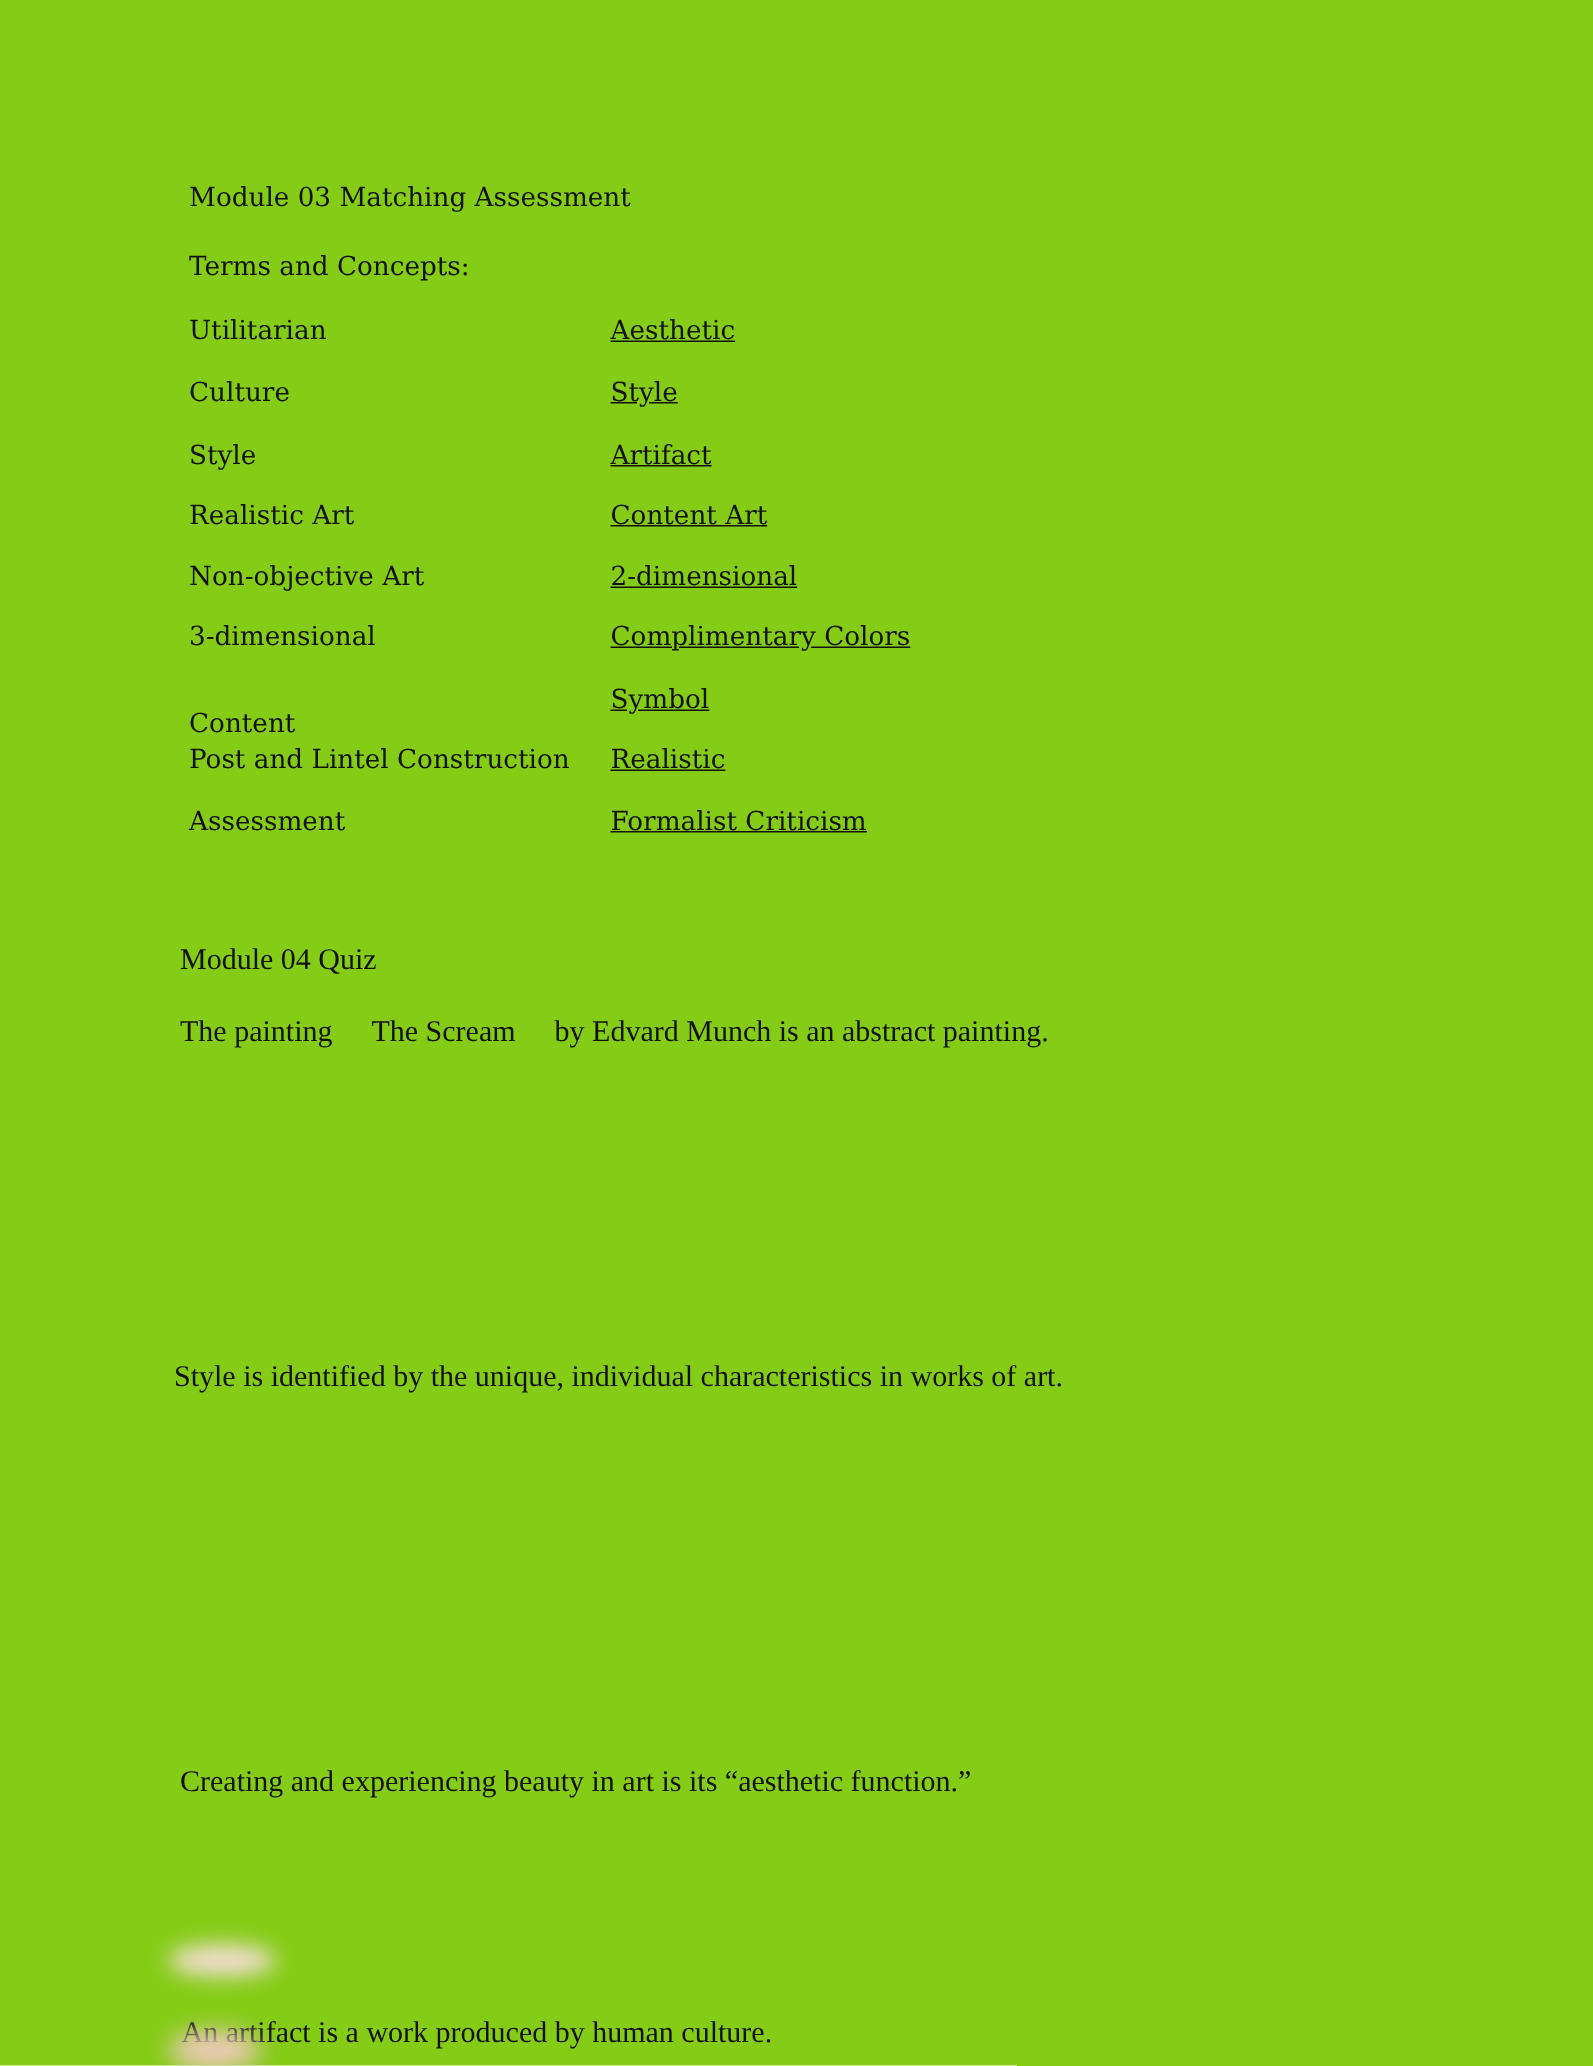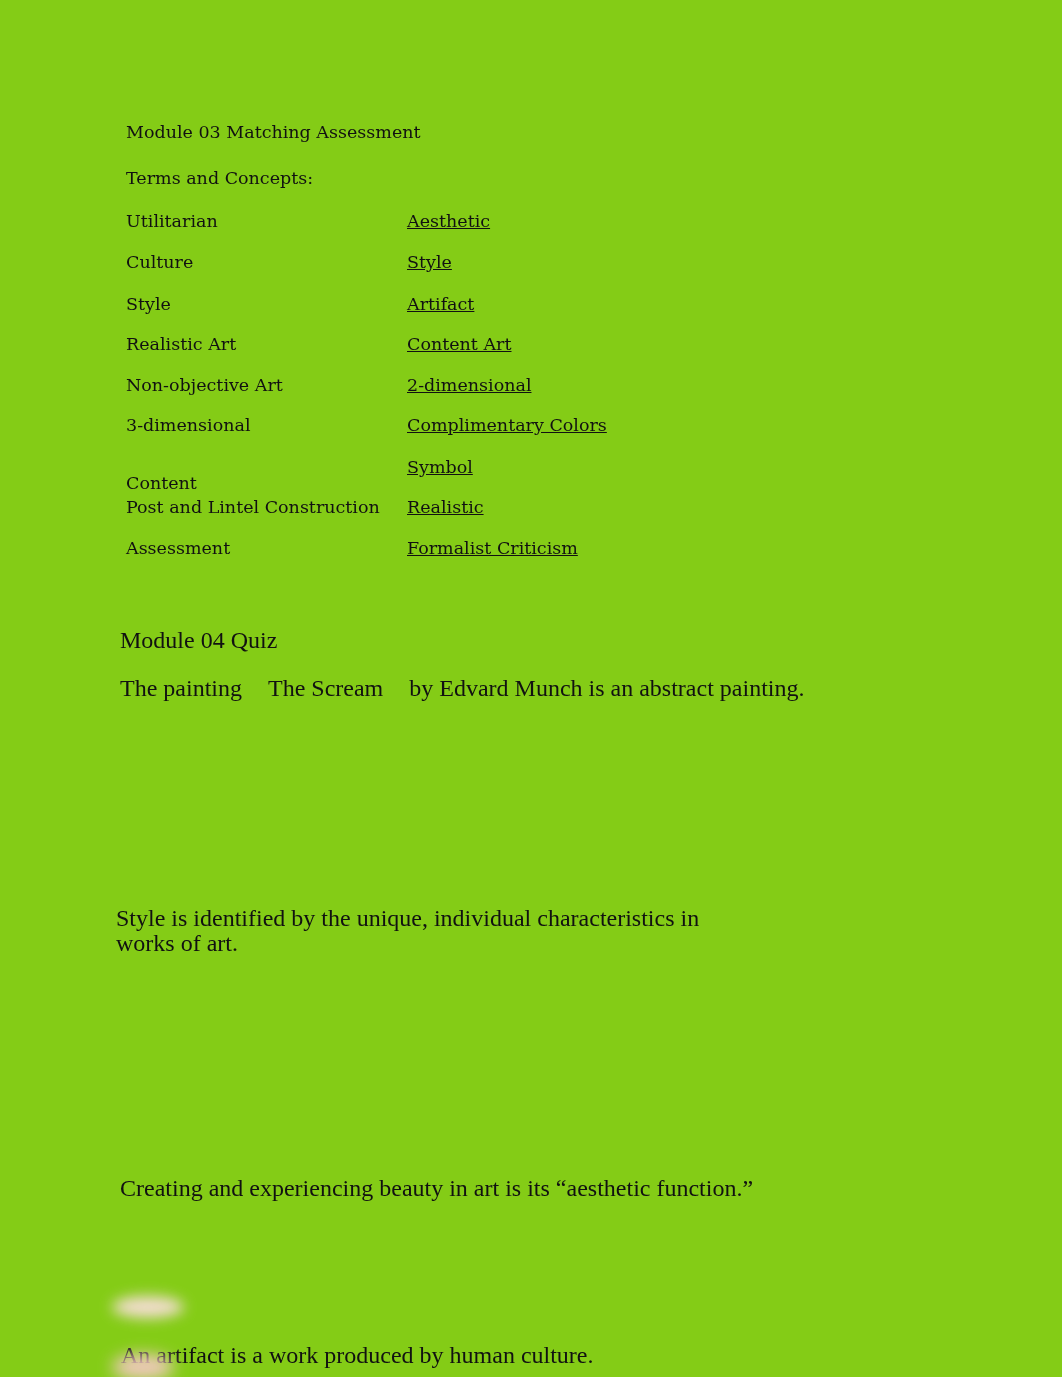--- a/index.html
+++ b/index.html
@@ -46,21 +46,21 @@
   .sec2 {
     position: absolute;
     left: 0;
     top: 0;
     width: 100%;
     font-family: "Liberation Serif", "DejaVu Serif", serif;
     color: #111111;
   }
   .sec2 .blk {
     position: absolute;
-    font-size: 24px;
+    font-size: 20px;
     line-height: 25px;
   }
   .quiz-title {
     left: 120px;
     top: 628px;
     font-size: 20px;
     white-space: nowrap;
   }
   .quiz-line {
     left: 120px;

